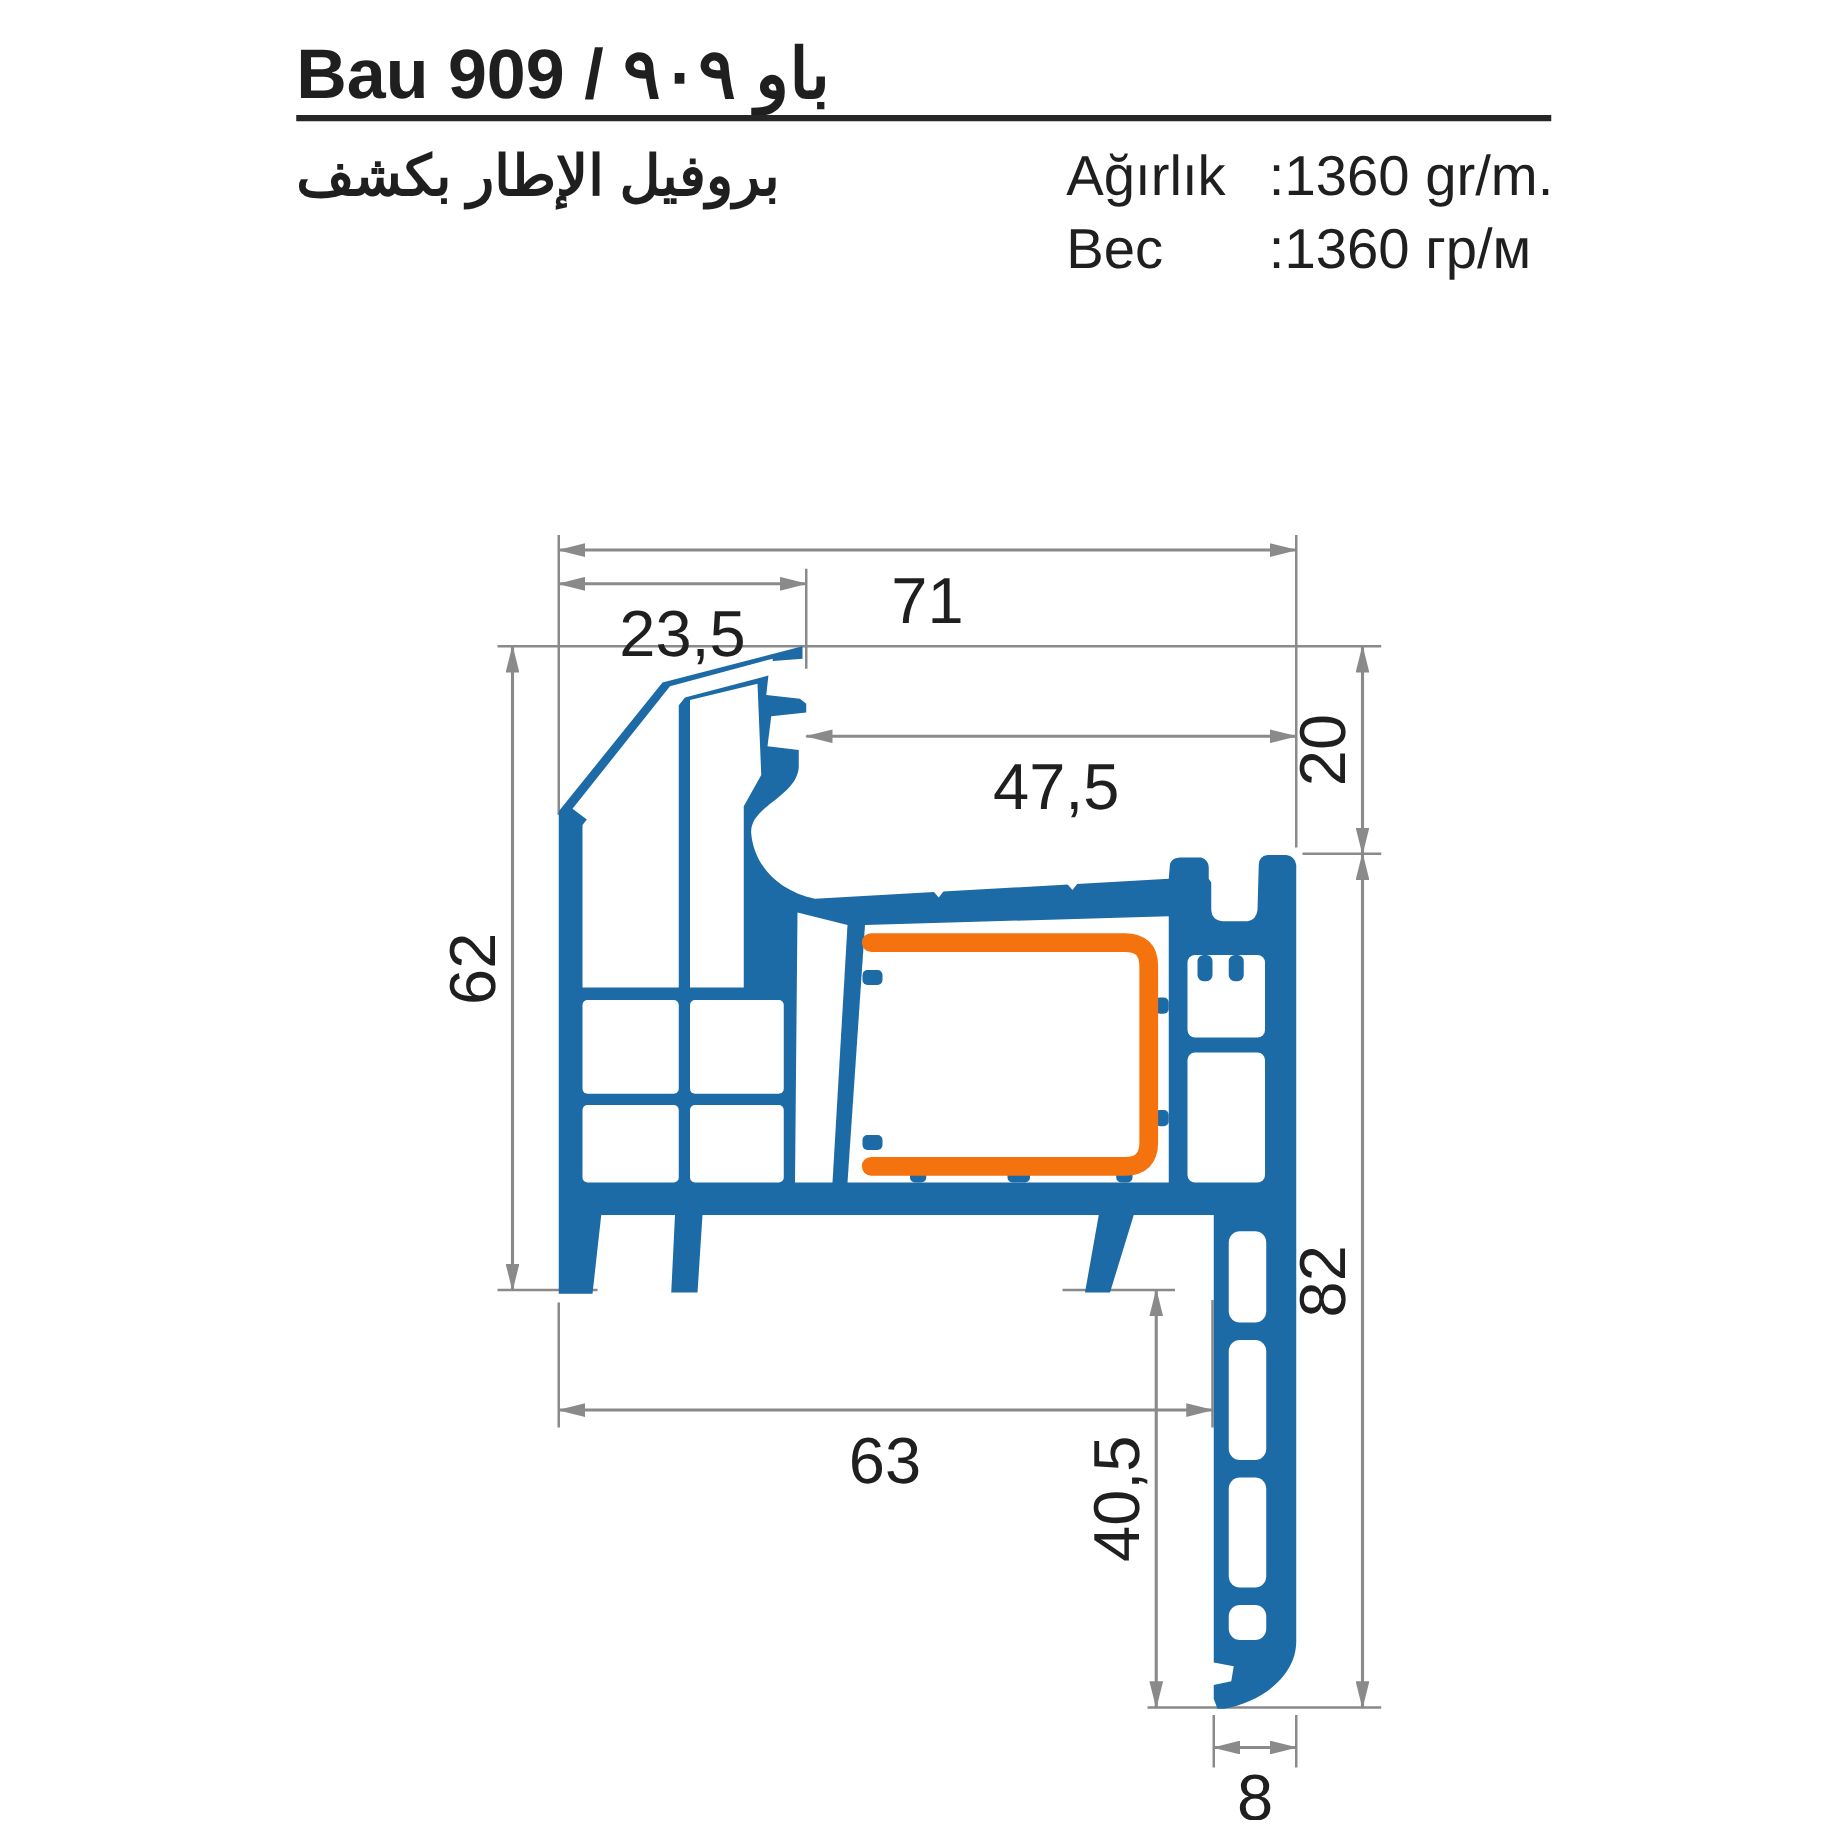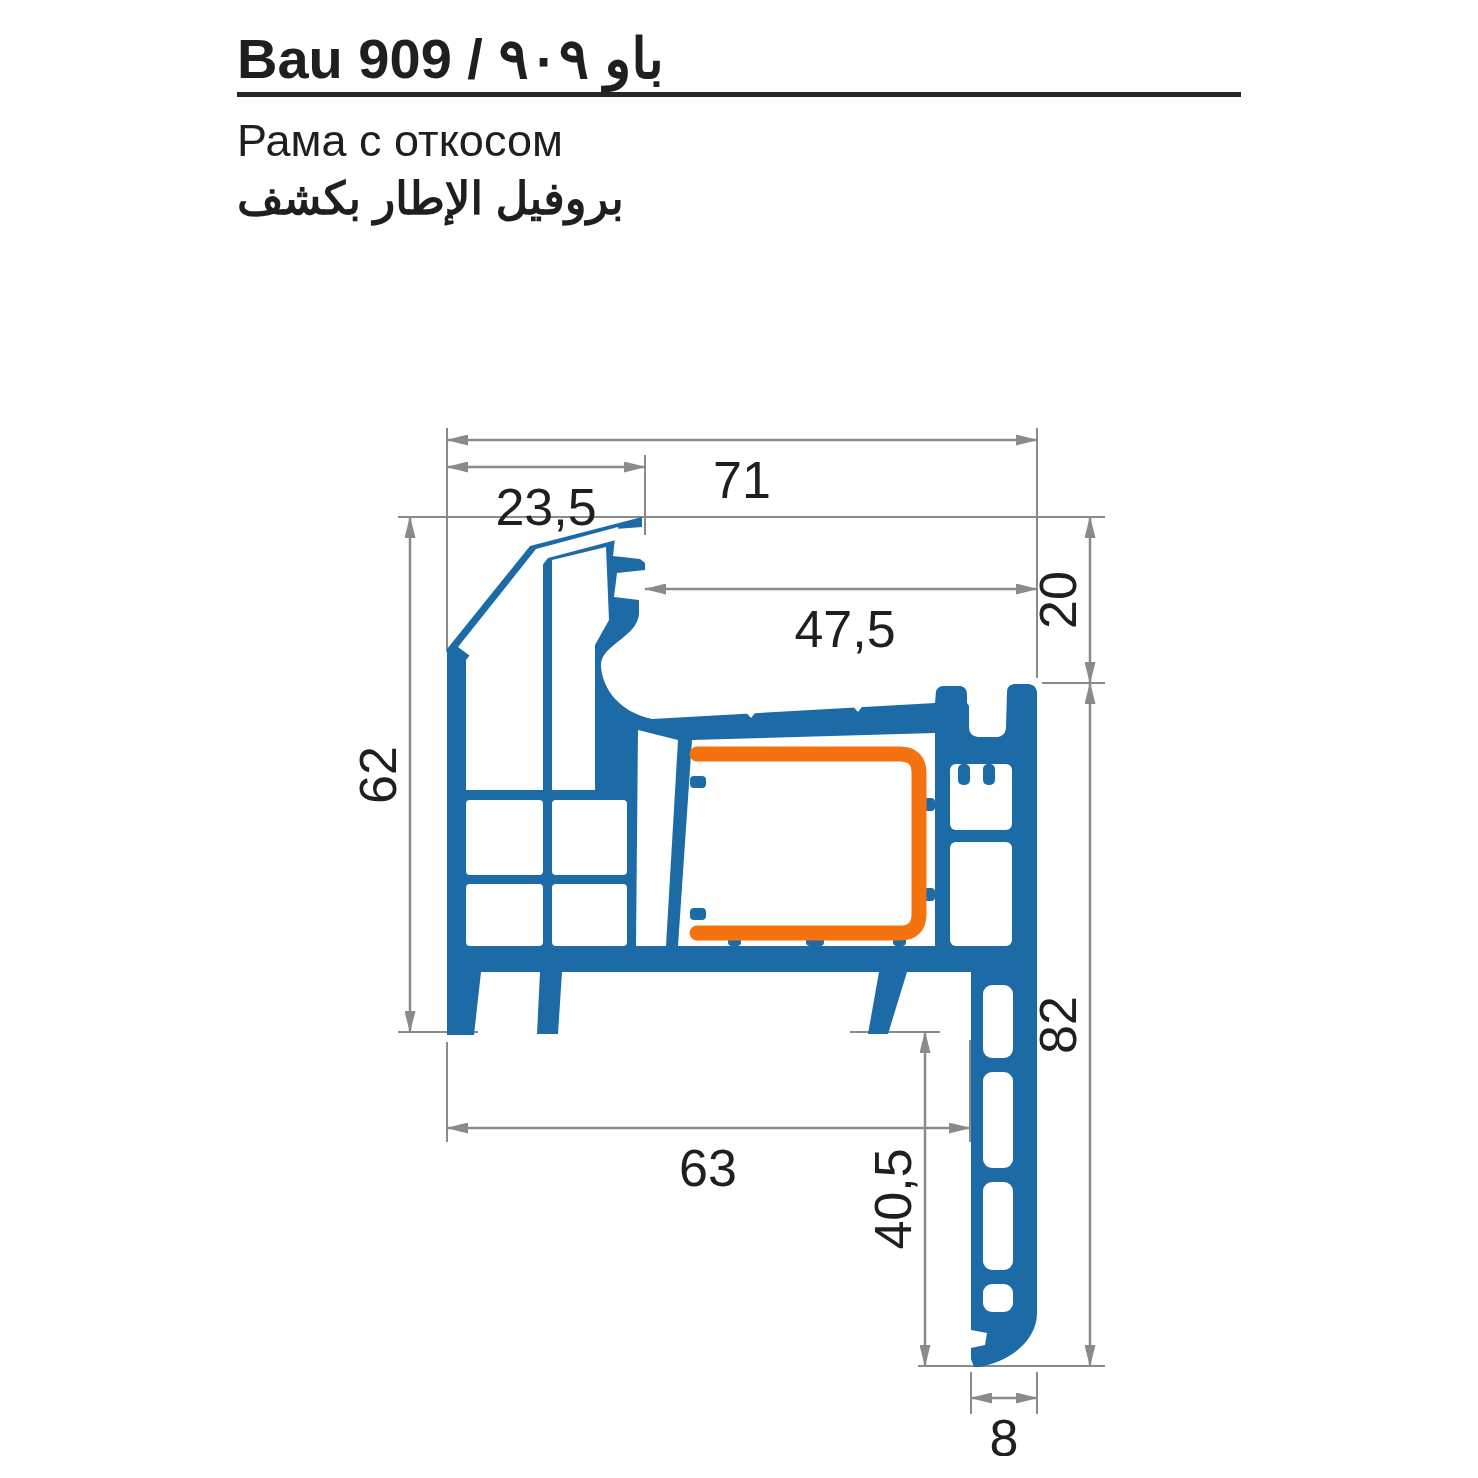--- a/index.html
+++ b/index.html
@@ -22,25 +22,26 @@
 </style>
 </head>
 <body>
 
 <div class="canvas">
 
   <div class="hdr-title"><span>Bau 909 / </span><span class="ar" dir="rtl">باو ٩٠٩</span></div>
   <div class="hdr-rule"></div>
 
   <div class="names">
-    <div>Рама с откосом</div>
     <div class="ar" dir="rtl" style="text-align:left">بروفيل الإطار بكشف</div>
   </div>
 
   <div class="wtable">
+    <div class="wrow"><span class="wlabel">Ağırlık</span><span class="wcolon">:</span><span>1360 gr/m.</span></div>
+    <div class="wrow"><span class="wlabel">Вес</span><span class="wcolon">:</span><span>1360 гр/м</span></div>
   </div>
 
   <svg width="1478" height="1478" viewBox="0 0 1478 1478">
     <defs>
       <marker id="arr" viewBox="0 0 22 11" markerWidth="22" markerHeight="11" refX="21" refY="5.5" orient="auto-start-reverse" markerUnits="userSpaceOnUse">
         <path d="M0,0 L22,5.5 L0,11 Z" fill="#8a8a8a"></path>
       </marker>
     </defs>
 
     <g>

